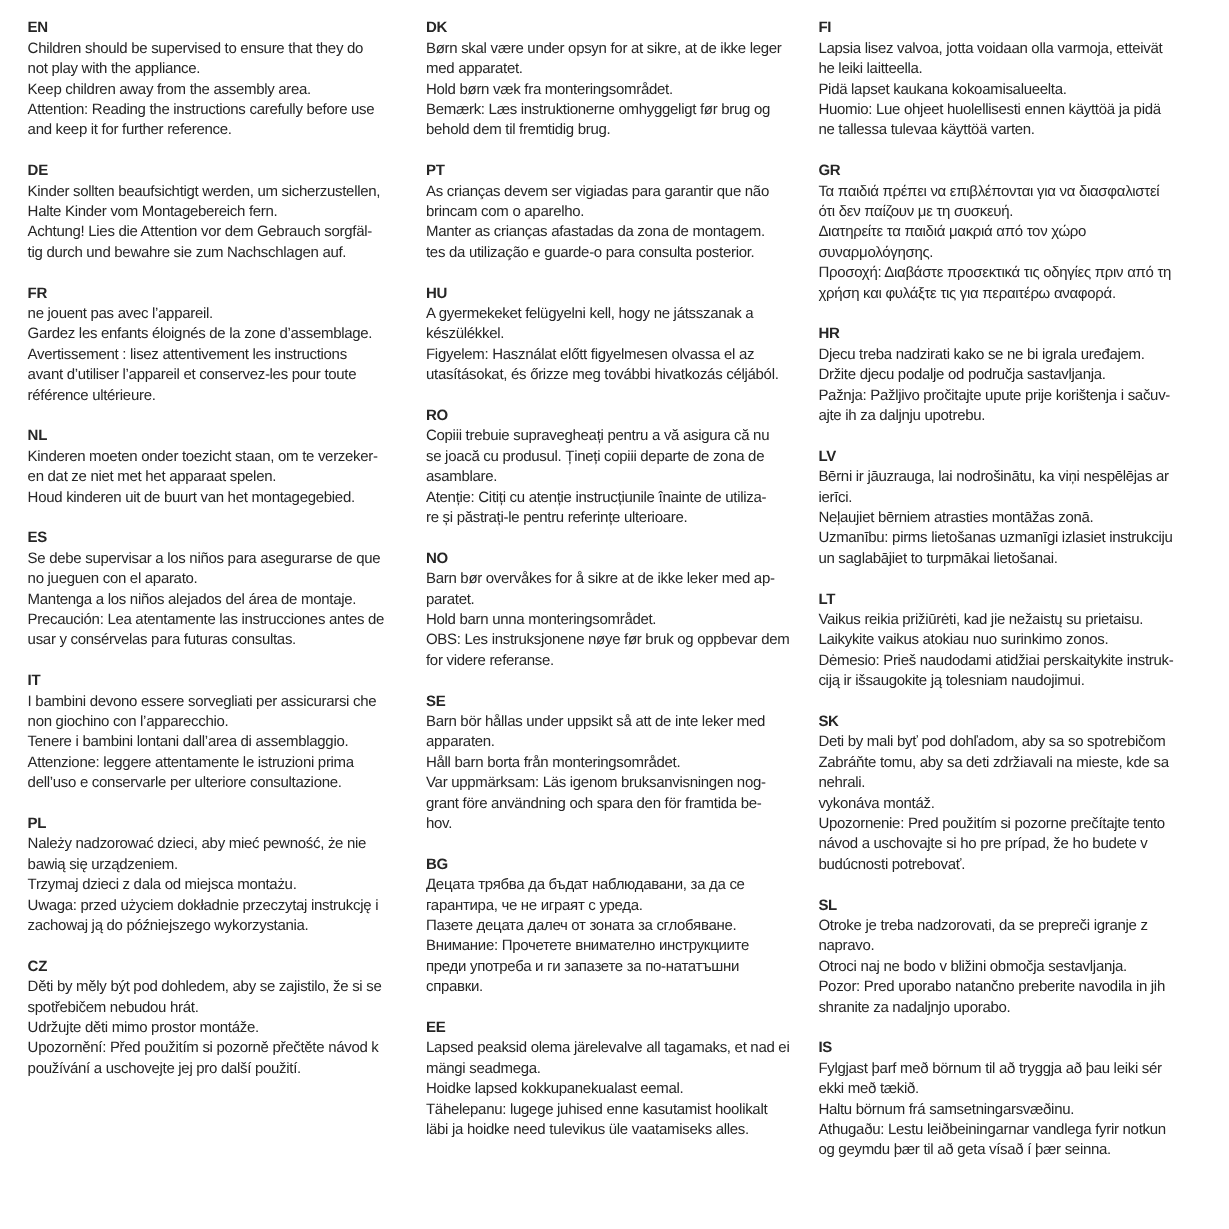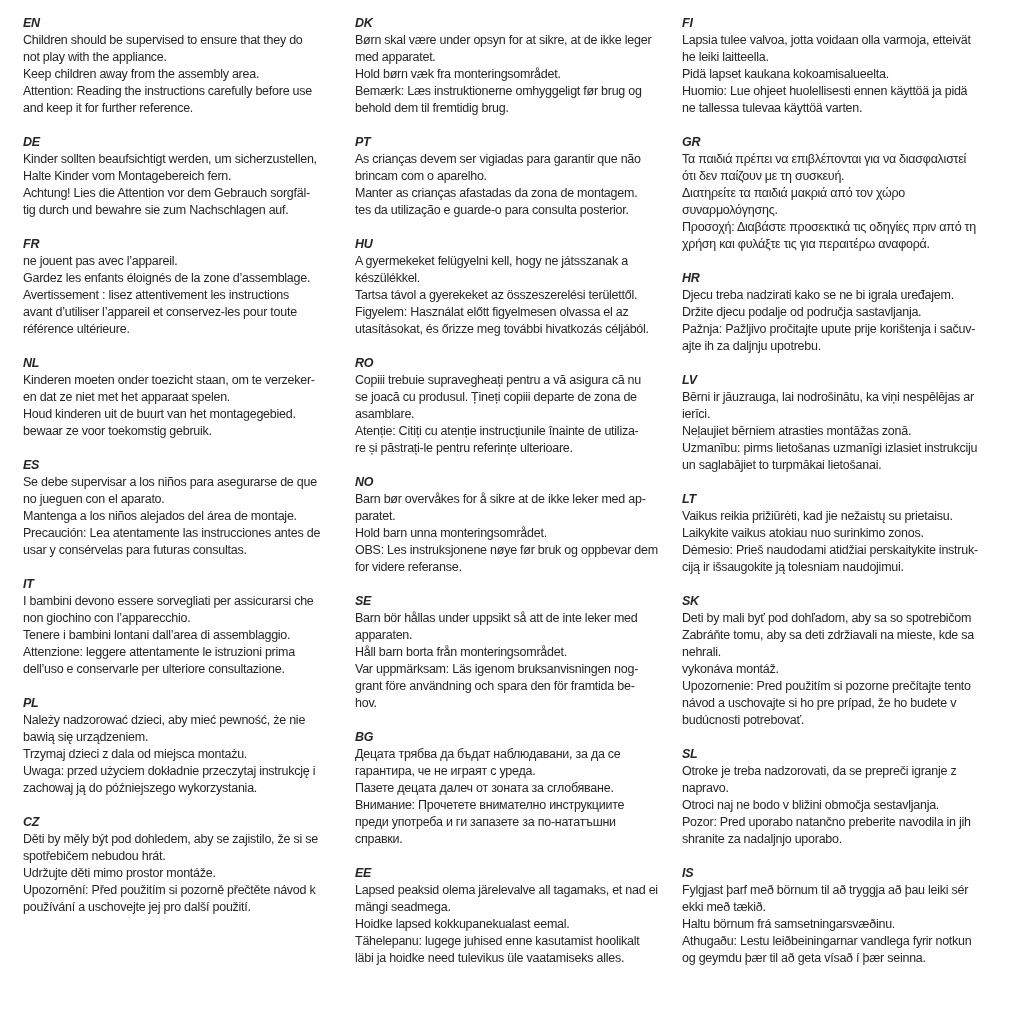--- a/index.html
+++ b/index.html
@@ -26,21 +26,20 @@
   .col {
     min-width: 0;
   }
   .lang-section {
     margin: 0 0 17px 0;
   }
   .lang-code {
     font-weight: bold;
     line-height: 17px;
     white-space: nowrap;
-    font-style: italic;
   }
   .line {
     line-height: 17px;
     white-space: nowrap;
   }
 </style>
 </head>
 <body>
 
 <div class="page">
@@ -66,21 +65,20 @@
         <div class="line">Gardez les enfants éloignés de la zone d’assemblage.</div>
         <div class="line">Avertissement : lisez attentivement les instructions</div>
         <div class="line">avant d’utiliser l’appareil et conservez-les pour toute</div>
         <div class="line">référence ultérieure.</div>
       </section>
       <section class="lang-section">
     <div class="lang-code">NL</div>
   <div class="line">Kinderen moeten onder toezicht staan, om te verzeker-</div>
         <div class="line">en dat ze niet met het apparaat spelen.</div>
         <div class="line">Houd kinderen uit de buurt van het montagegebied.</div>
-        <div class="line">bewaar ze voor toekomstig gebruik.</div>
       </section>
       <section class="lang-section">
     <div class="lang-code">ES</div>
   <div class="line">Se debe supervisar a los niños para asegurarse de que</div>
         <div class="line">no jueguen con el aparato.</div>
         <div class="line">Mantenga a los niños alejados del área de montaje.</div>
         <div class="line">Precaución: Lea atentamente las instrucciones antes de</div>
         <div class="line">usar y consérvelas para futuras consultas.</div>
       </section>
       <section class="lang-section">
@@ -121,21 +119,20 @@
     <div class="lang-code">PT</div>
   <div class="line">As crianças devem ser vigiadas para garantir que não</div>
         <div class="line">brincam com o aparelho.</div>
         <div class="line">Manter as crianças afastadas da zona de montagem.</div>
         <div class="line">tes da utilização e guarde-o para consulta posterior.</div>
       </section>
       <section class="lang-section">
     <div class="lang-code">HU</div>
   <div class="line">A gyermekeket felügyelni kell, hogy ne játsszanak a</div>
         <div class="line">készülékkel.</div>
-        <div class="line">Tartsa távol a gyerekeket az összeszerelési területtől.</div>
         <div class="line">Figyelem: Használat előtt figyelmesen olvassa el az</div>
         <div class="line">utasításokat, és őrizze meg további hivatkozás céljából.</div>
       </section>
       <section class="lang-section">
     <div class="lang-code">RO</div>
   <div class="line">Copiii trebuie supravegheați pentru a vă asigura că nu</div>
         <div class="line">se joacă cu produsul. Țineți copiii departe de zona de</div>
         <div class="line">asamblare.</div>
         <div class="line">Atenție: Citiți cu atenție instrucțiunile înainte de utiliza-</div>
         <div class="line">re și păstrați-le pentru referințe ulterioare.</div>
@@ -171,21 +168,21 @@
   <div class="line">Lapsed peaksid olema järelevalve all tagamaks, et nad ei</div>
         <div class="line">mängi seadmega.</div>
         <div class="line">Hoidke lapsed kokkupanekualast eemal.</div>
         <div class="line">Tähelepanu: lugege juhised enne kasutamist hoolikalt</div>
         <div class="line">läbi ja hoidke need tulevikus üle vaatamiseks alles.</div>
       </section>
     </div>
   <div class="col">
       <section class="lang-section">
     <div class="lang-code">FI</div>
-  <div class="line">Lapsia tulee valvoa, jotta voidaan olla varmoja, etteivät</div>
+  <div class="line">Lapsia lisez valvoa, jotta voidaan olla varmoja, etteivät</div>
         <div class="line">he leiki laitteella.</div>
         <div class="line">Pidä lapset kaukana kokoamisalueelta.</div>
         <div class="line">Huomio: Lue ohjeet huolellisesti ennen käyttöä ja pidä</div>
         <div class="line">ne tallessa tulevaa käyttöä varten.</div>
       </section>
       <section class="lang-section">
     <div class="lang-code">GR</div>
   <div class="line">Τα παιδιά πρέπει να επιβλέπονται για να διασφαλιστεί</div>
         <div class="line">ότι δεν παίζουν με τη συσκευή.</div>
         <div class="line">Διατηρείτε τα παιδιά μακριά από τον χώρο</div>

